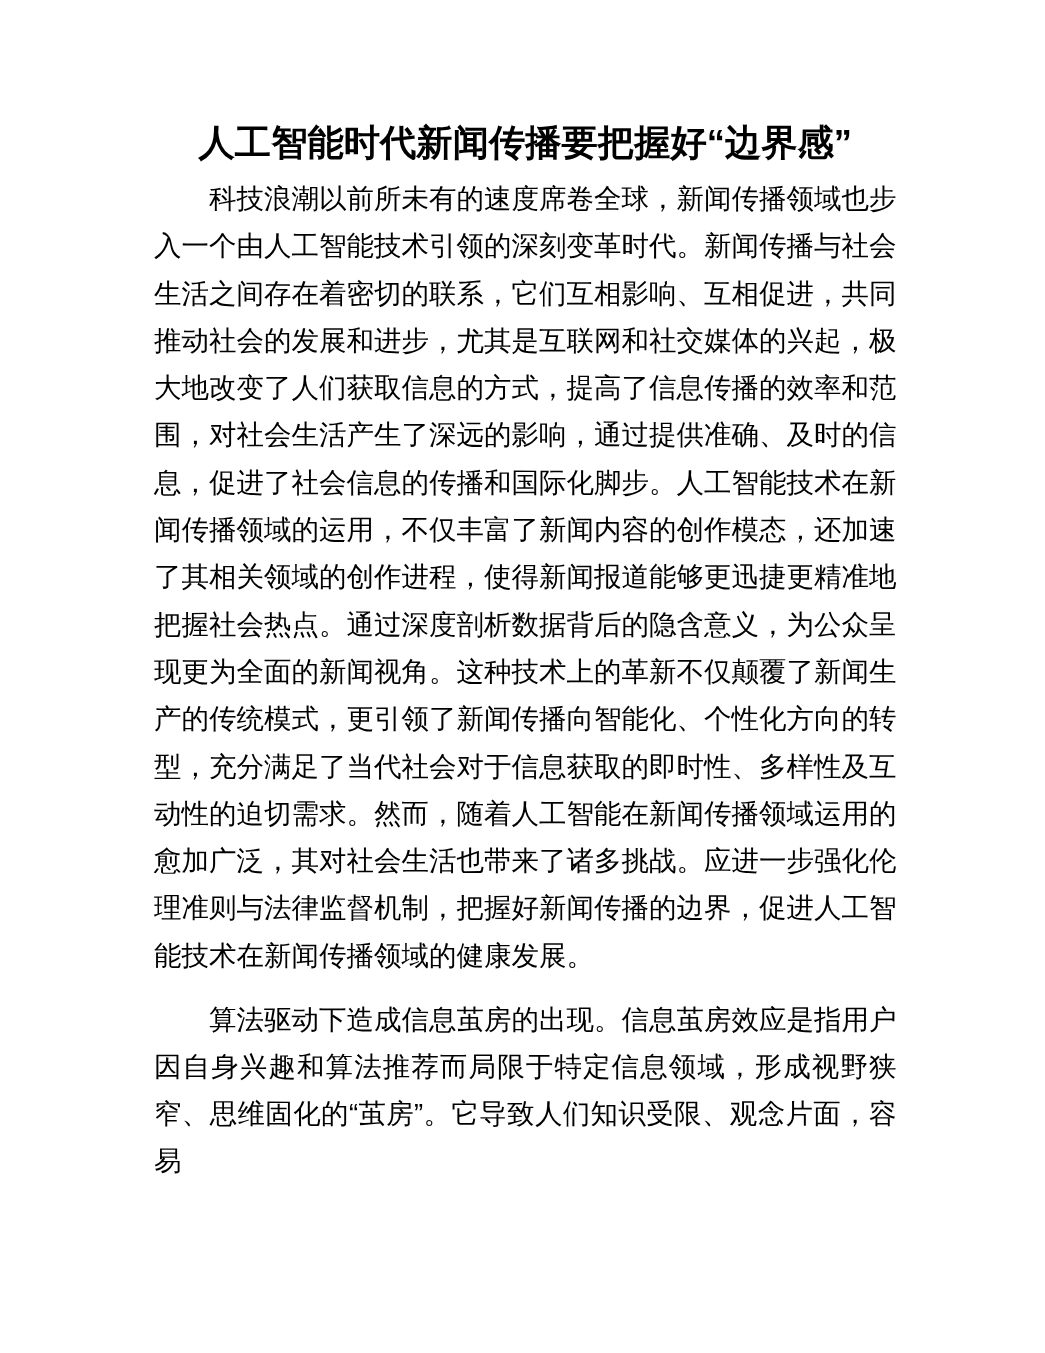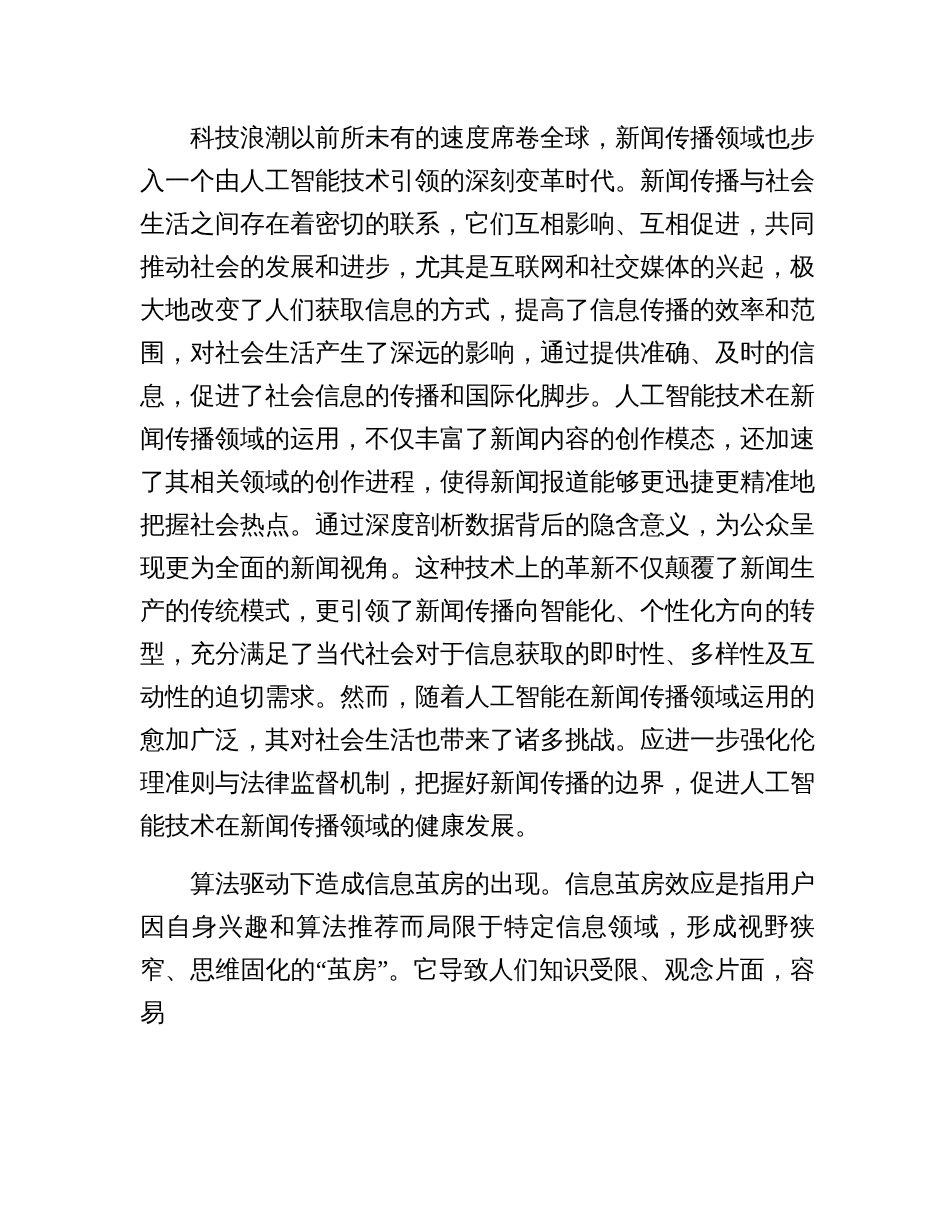--- a/index.html
+++ b/index.html
@@ -33,24 +33,24 @@
   .doc-body p {
     font-size: 25px;
     line-height: 43px;
     text-align: justify;
     text-indent: 2em;
     color: #000000;
     font-weight: 400;
   }
   .doc-body p + p {
     margin-top: 15px;
-    font-family: Liberation Serif, serif;
   }
 </style>
 </head>
 <body>
 
 <div class="page">
+  <h1 class="doc-title">人工智能时代新闻传播要把握好“边界感”</h1>
   <div class="doc-body">
     <p>科技浪潮以前所未有的速度席卷全球，新闻传播领域也步入一个由人工智能技术引领的深刻变革时代。新闻传播与社会生活之间存在着密切的联系，它们互相影响、互相促进，共同推动社会的发展和进步，尤其是互联网和社交媒体的兴起，极大地改变了人们获取信息的方式，提高了信息传播的效率和范围，对社会生活产生了深远的影响，通过提供准确、及时的信息，促进了社会信息的传播和国际化脚步。人工智能技术在新闻传播领域的运用，不仅丰富了新闻内容的创作模态，还加速了其相关领域的创作进程，使得新闻报道能够更迅捷更精准地把握社会热点。通过深度剖析数据背后的隐含意义，为公众呈现更为全面的新闻视角。这种技术上的革新不仅颠覆了新闻生产的传统模式，更引领了新闻传播向智能化、个性化方向的转型，充分满足了当代社会对于信息获取的即时性、多样性及互动性的迫切需求。然而，随着人工智能在新闻传播领域运用的愈加广泛，其对社会生活也带来了诸多挑战。应进一步强化伦理准则与法律监督机制，把握好新闻传播的边界，促进人工智能技术在新闻传播领域的健康发展。</p>
     <p>算法驱动下造成信息茧房的出现。信息茧房效应是指用户因自身兴趣和算法推荐而局限于特定信息领域，形成视野狭窄、思维固化的“茧房”。它导致人们知识受限、观念片面，容易</p>
   </div>
 </div>
 
 </body></html>

